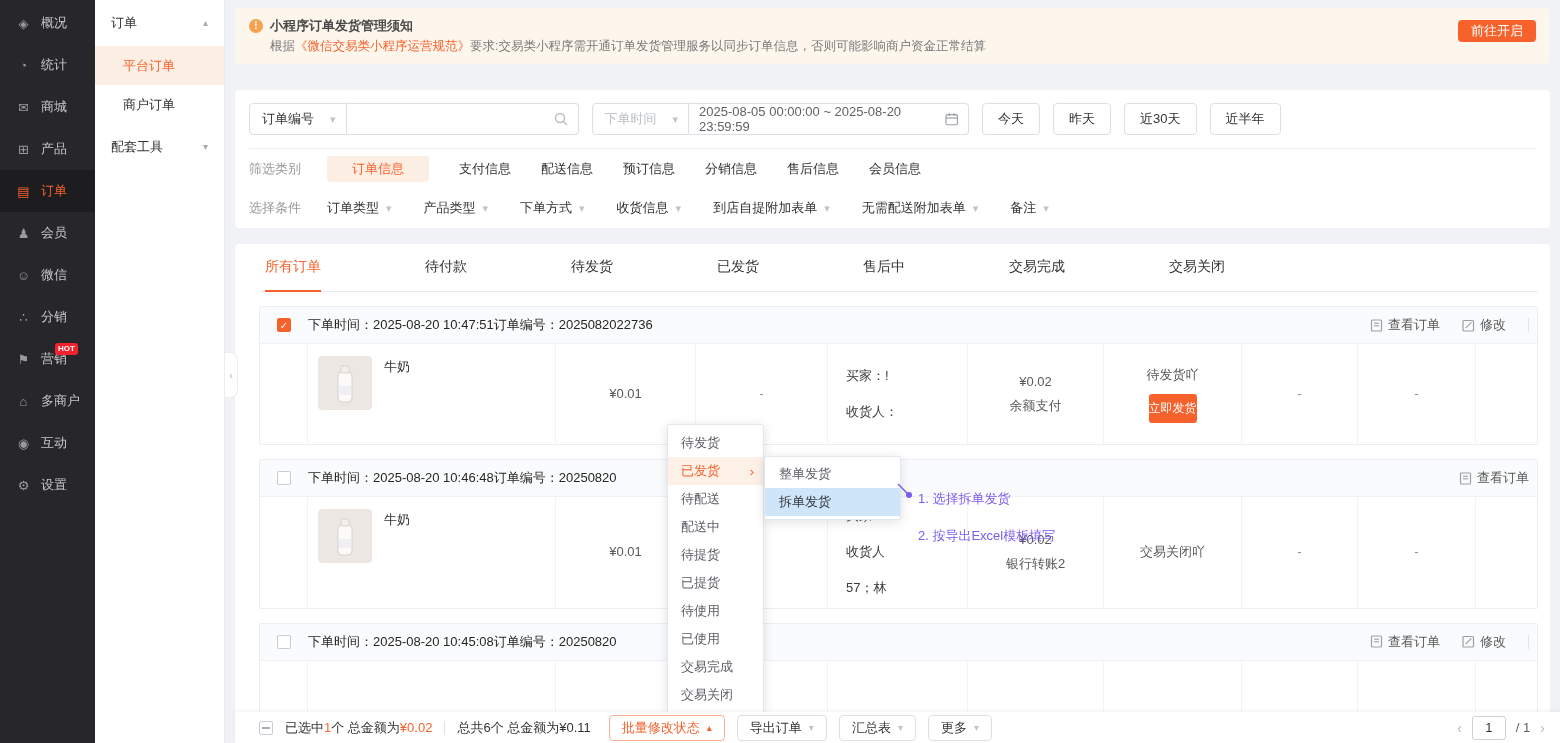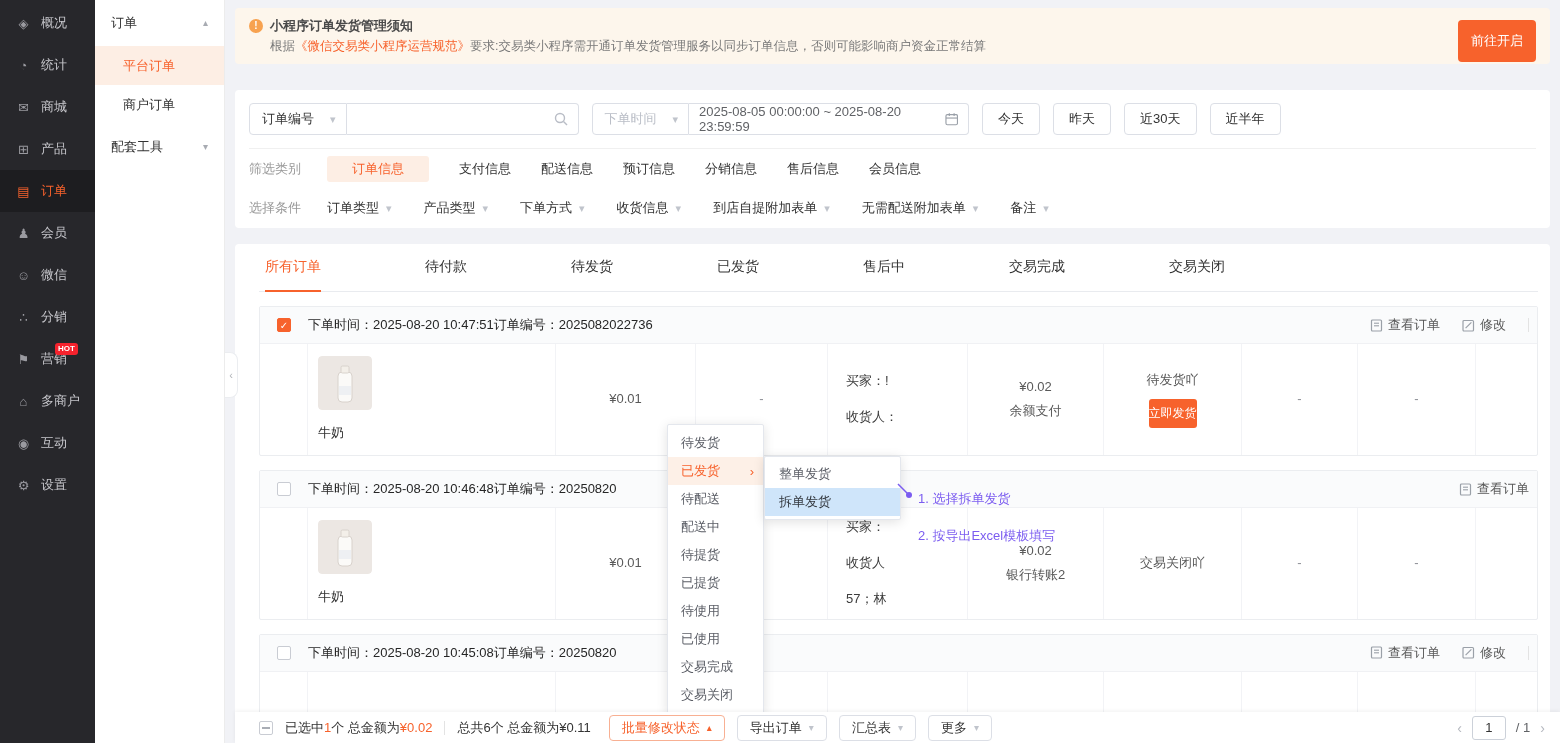--- a/index.html
+++ b/index.html
@@ -23,21 +23,21 @@
   .sub-item.active{color:var(--accent,#f7622c);background:#fdeee4}
 
   
   .content{flex:1;position:relative;padding:8px 10px 0 10px;overflow:hidden}
 
   .notice{background:var(--notice-bg,#fdf6ec);border-radius:4px;padding:8px 110px 9px 14px;position:relative;line-height:1.5}
   .notice-titlerow{display:flex;align-items:center;gap:7px;font-weight:bold;color:#4a4a4a}
   .notice-ico{width:14px;height:14px;border-radius:50%;background:#f7a250;color:#fff;font-size:10px;display:inline-flex;align-items:center;justify-content:center;font-weight:bold;flex-shrink:0}
   .notice-body{margin-left:21px;color:#7a7a7a;font-size:12.5px;margin-top:1px}
   .notice-link{color:var(--accent,#f7622c);cursor:pointer}
-  .notice-btn{position:absolute;right:14px;top:12px;background:var(--accent,#f7622c);color:#fff;border:none;border-radius:4px;padding:12px 13px;font-size:13px;cursor:pointer}
+  .notice-btn{position:absolute;right:14px;top:12px;background:var(--accent,#f7622c);color:#fff;border:none;border-radius:4px;padding:2px 13px;font-size:13px;cursor:pointer}
 
   .filter-card{background:#fff;border-radius:4px;margin-top:26px;padding:13px 14px 0 14px}
   .f-row1{display:flex;align-items:center;gap:13px}
   .join{display:flex}
   .ctrl{height:32px;border:1px solid #dcdfe6;display:flex;align-items:center;font-size:13px;background:#fff}
   .sel{padding:0 10px 0 12px;gap:16px;border-radius:4px 0 0 4px;cursor:pointer}
   .caret{color:#c0c4cc;font-size:11px;line-height:1}
   .inp{border-left:none;border-radius:0 4px 4px 0;width:232px;justify-content:flex-end;padding:0 10px;cursor:text}
   .sel-time span.val{color:#b9bdc6}
   .date{border-left:none;border-radius:0 4px 4px 0;width:280px;justify-content:space-between;padding:0 10px;color:#606266;cursor:pointer}
@@ -66,21 +66,21 @@
   .order{border:1px solid #ebedf0;margin-top:14px;border-radius:2px}
   .order-head{height:36px;background:#fafbfc;display:flex;align-items:center;color:#262626}
   .cbcell{width:48px;display:flex;justify-content:center;flex-shrink:0}
   .ono{}
   .order-actions{margin-left:auto;display:flex;align-items:center;gap:22px;padding-right:8px;color:#595959}
   .act{display:flex;align-items:center;gap:5px;cursor:pointer}
   .vdiv{width:1px;height:14px;background:#e3e3e3}
   .order-row{min-height:101px;border-top:1px solid #f0f1f4;align-items:stretch}
   .td{display:flex;flex-direction:column;align-items:center;justify-content:center;gap:5px;border-right:1px solid #f2f3f6;padding:10px 4px;color:#595959;line-height:1.45}
   .td:last-child{border-right:none}
-  .td.pcell{flex-direction:column;justify-content:flex-start;align-items:flex-start;padding:12px 10px;gap:12px;text-align:left;color:#333}
+  .td.pcell{flex-direction:row;justify-content:flex-start;align-items:flex-start;padding:12px 10px;gap:12px;text-align:left;color:#333}
   .td.buyer{align-items:flex-start;padding-left:18px;text-align:left;gap:17px;color:#3c3c3c}
   .prod-img{flex-shrink:0;border-radius:4px}
   .pname{margin-top:2px}
   .ship-btn{background:var(--accent,#f7622c);color:#fff;border:none;border-radius:3px;padding:6px 0;font-size:12px;cursor:pointer;margin-top:4px}
   .dash{color:#8d9096}
 
   
   .cmenu{position:absolute;left:667px;top:424px;width:97px;background:#fff;border:1px solid #e4e7ed;box-shadow:0 2px 12px rgba(0,0,0,.12);padding:4px 0;z-index:30;border-radius:2px}
   .cmenu-item{height:28px;display:flex;align-items:center;justify-content:space-between;padding:0 9px 0 13px;cursor:pointer;color:#5b5e66;font-size:13px}
   .cmenu-item.active{background:var(--menu-highlight,#fdf0e7);color:var(--accent,#f7622c)}

